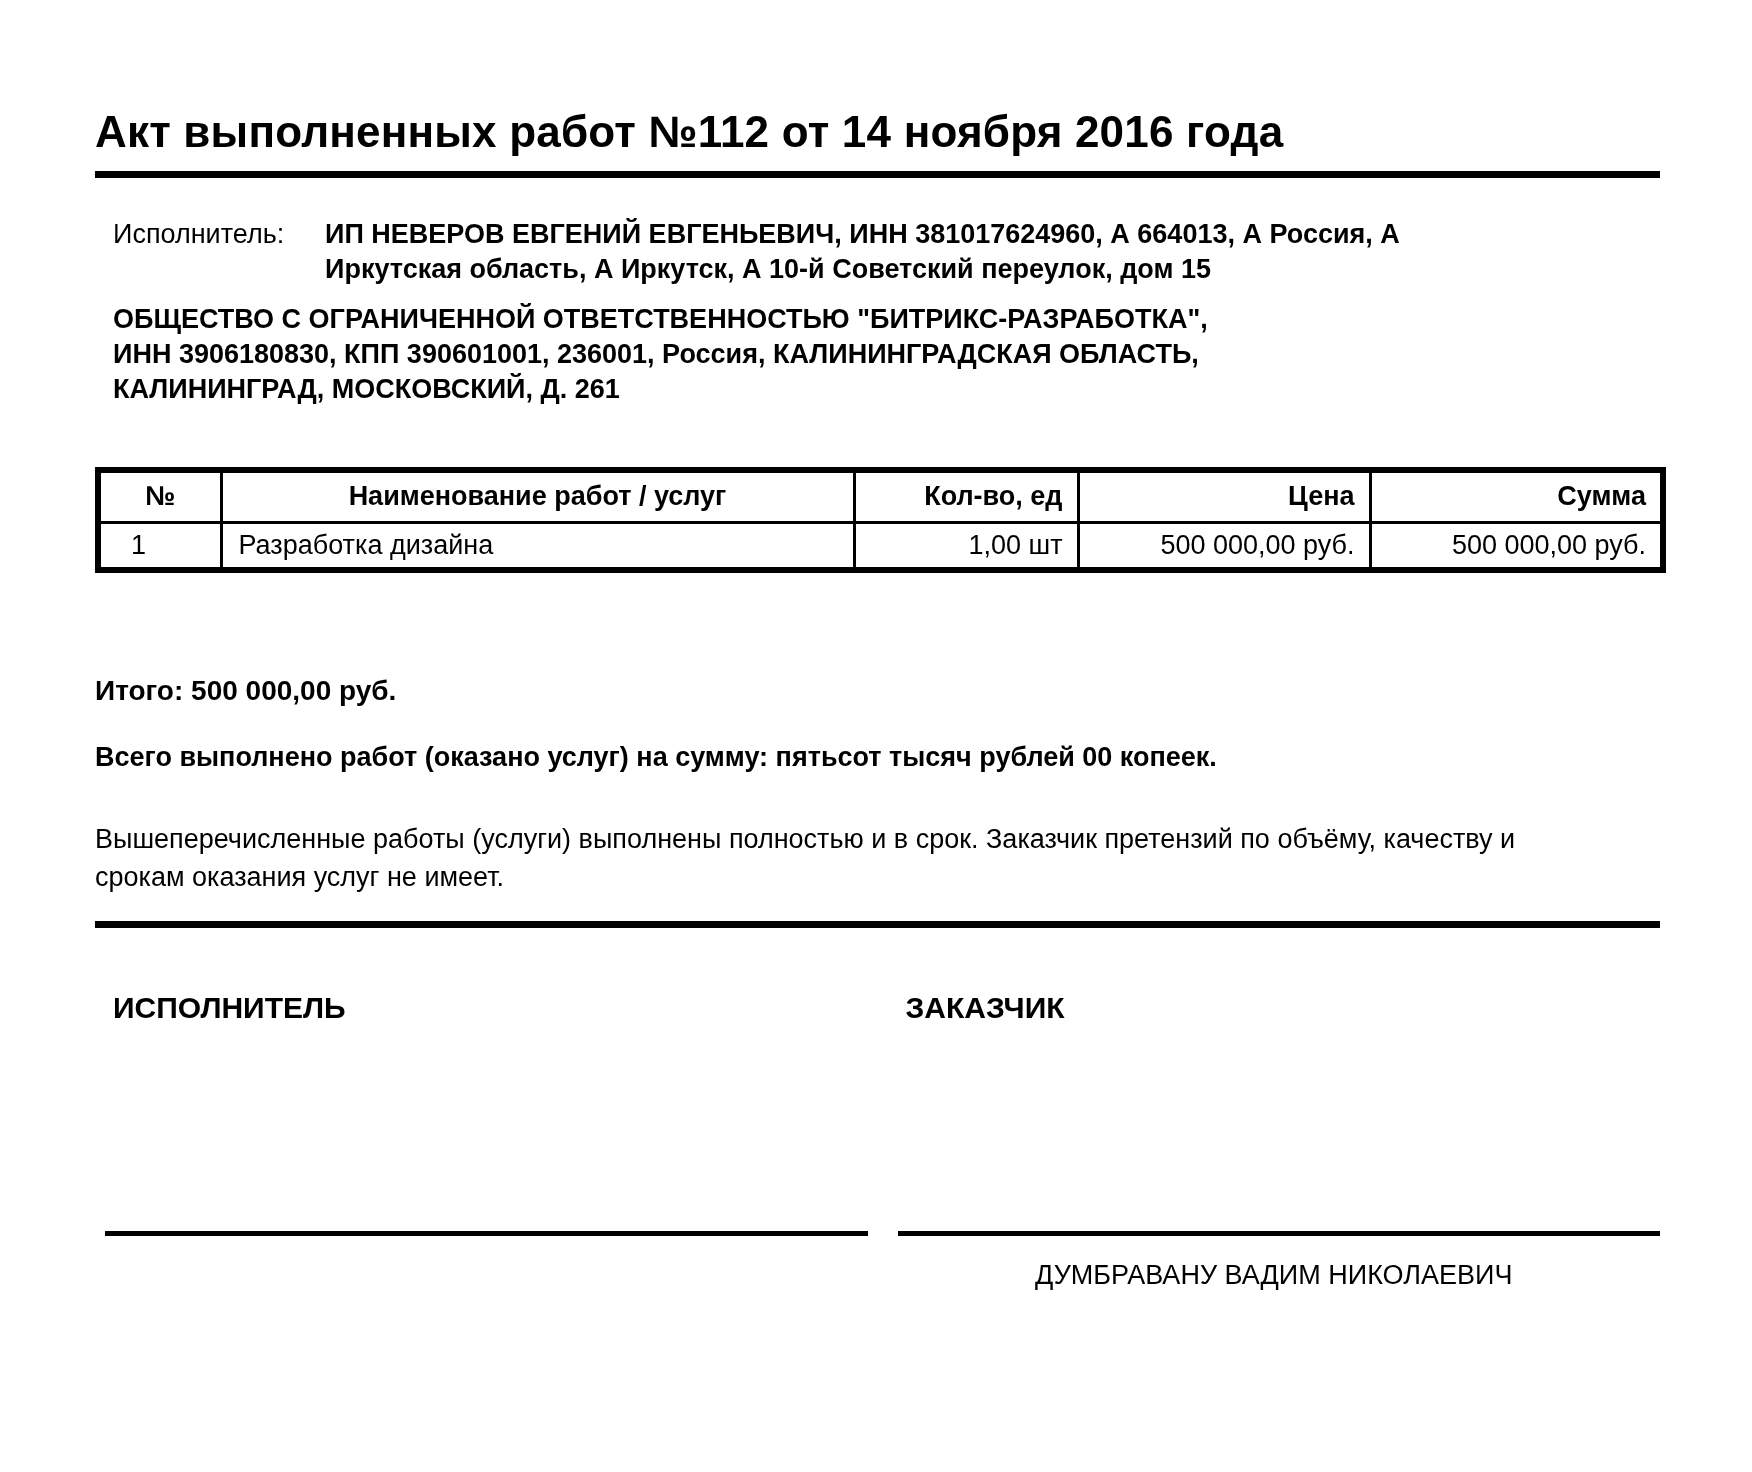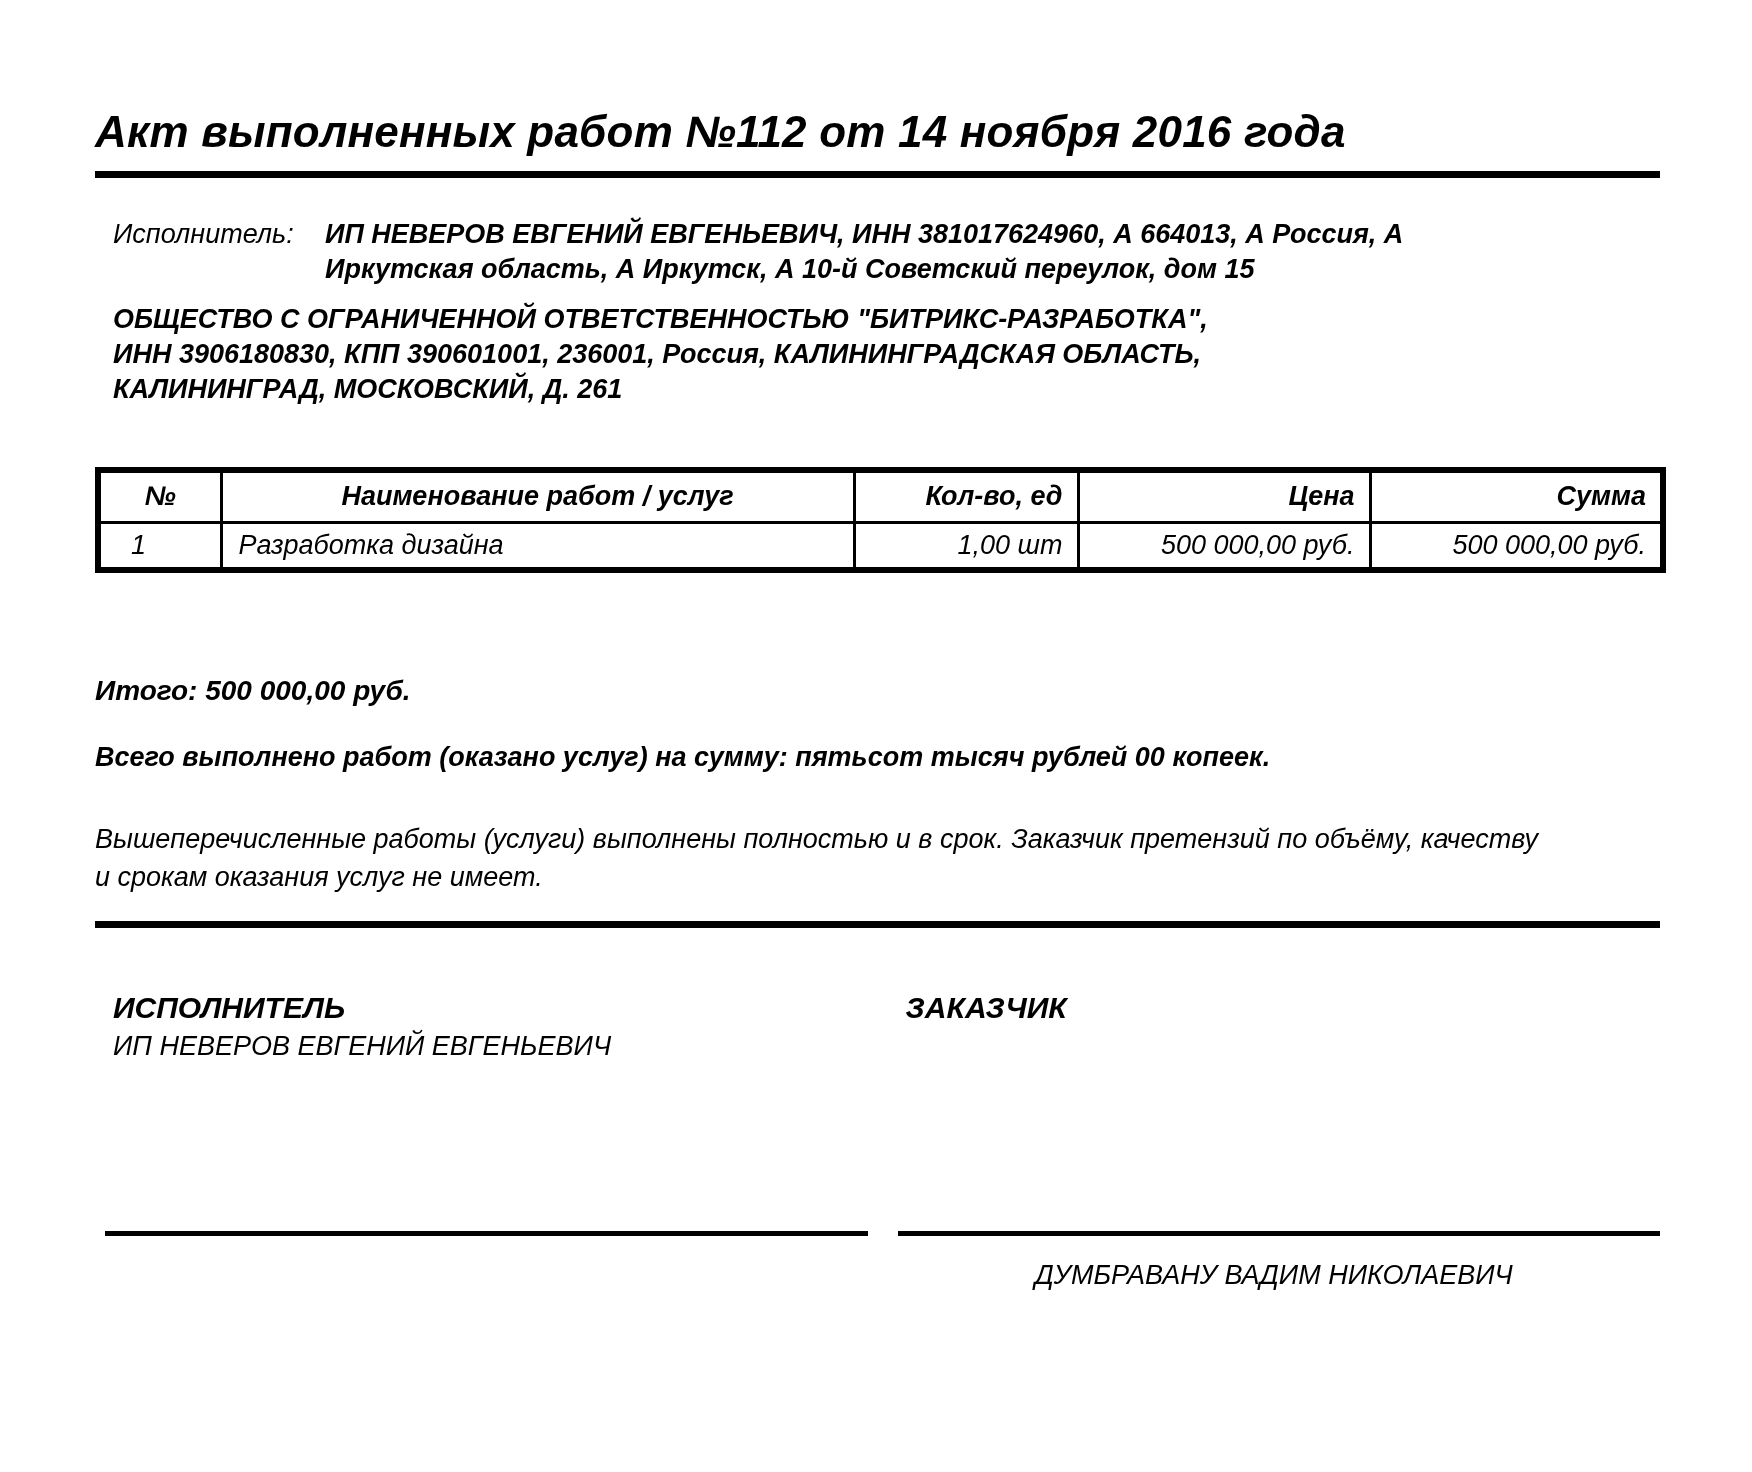--- a/index.html
+++ b/index.html
@@ -3,21 +3,21 @@
 <meta charset="utf-8">
 <style>
   * { margin:0; padding:0; box-sizing:border-box; }
   html, body { background:#ffffff; }
   body {
     width:1752px; height:1472px;
     font-family:"Liberation Sans", sans-serif;
     color:#000000;
     -webkit-font-smoothing:antialiased;
   }
-  .page { width:1752px; height:1472px; padding:0 92px 0 95px; overflow:hidden;font-style:italic; }
+  .page { width:1752px; height:1472px; padding:0 92px 0 95px; overflow:hidden; }
 
   .title { margin-top:108px; font-size:44px; font-weight:bold; line-height:48px; letter-spacing:0.2px; }
 
   .rule { height:7px; background:#000; }
   .rule.under-title { margin-top:15px; }
   .rule.pre-sign { margin-top:25px; }
 
   .parties { margin-top:39px; padding-left:18px; }
   .party-row { display:flex; margin-bottom:15px; font-size:27px; line-height:35px; }
   .party-label { flex:0 0 212px; font-weight:normal; }
@@ -95,21 +95,20 @@
   <p class="sum-words">Всего выполнено работ (оказано услуг) на сумму: пятьсот тысяч рублей 00 копеек.</p>
 
   <p class="note">Вышеперечисленные работы (услуги) выполнены полностью и в срок. Заказчик претензий по объёму, качеству и срокам оказания услуг не имеет.</p>
 
   <div class="rule pre-sign"></div>
 
   <div class="sig-grid">
     <div class="sig-col executor">
       <div class="sig-top">
         <div class="sig-heading">ИСПОЛНИТЕЛЬ</div>
-        <div class="sig-name">ИП НЕВЕРОВ ЕВГЕНИЙ ЕВГЕНЬЕВИЧ</div>
       </div>
       <div class="sig-line"></div>
     </div>
     <div class="sig-col customer">
       <div class="sig-top">
         <div class="sig-heading">ЗАКАЗЧИК</div>
       </div>
       <div class="sig-line"></div>
       <div class="signatory">ДУМБРАВАНУ ВАДИМ НИКОЛАЕВИЧ</div>
     </div>

